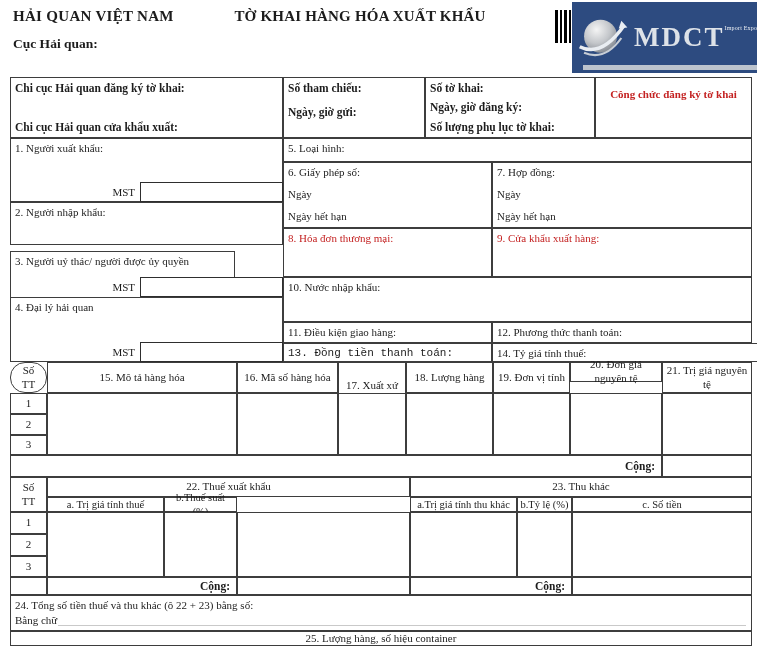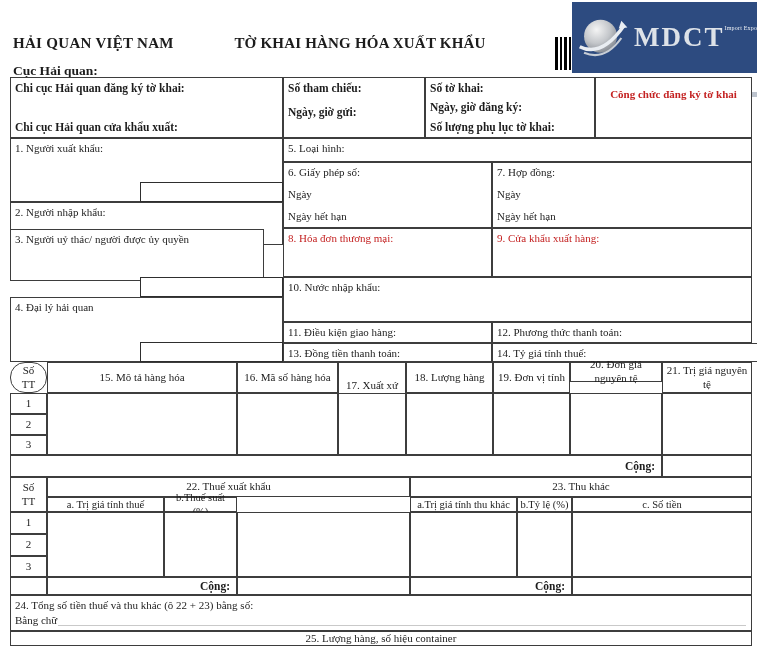--- a/index.html
+++ b/index.html
@@ -1,18 +1,18 @@
 <!DOCTYPE html>
 <html style="--accent-red: #c42222; --logo-bg: #2d4b80;"><head>
 <meta charset="utf-8">
 <style>
   html,body{margin:0;padding:0;background:#fff;}
   #page{position:relative;width:757px;height:646px;background:#fff;
         font-family:"Liberation Serif","DejaVu Serif",serif;color:#1c1c1c;overflow:hidden;}
-  .abs{position:absolute;box-sizing:border-box;margin-top:27px;}
+  .abs{position:absolute;box-sizing:border-box;}
   .cell{position:absolute;box-sizing:border-box;border:1px solid #3d3d3d;background:#fff;
         font-size:11px;line-height:1.25;padding:3px 4px;}
   .bold{font-weight:bold;}
   .red{color:var(--accent-red,#c42222);}
   .ctr{display:flex;align-items:center;justify-content:center;text-align:center;}
   .vspread{display:flex;flex-direction:column;justify-content:space-between;}
   .rt{text-align:right;}
   .hdr-org{font-size:15px;font-weight:bold;letter-spacing:.3px;}
   .hdr-sub{font-size:13.5px;font-weight:bold;}
   .form-title{font-size:15px;font-weight:bold;text-align:center;letter-spacing:.2px;}
@@ -79,21 +79,21 @@
     <div>Số lượng phụ lục tờ khai:</div>
   </div>
   <div class="cell red bold" style="left:595px;top:77px;width:157px;height:61px;font-size:11px;text-align:center;padding-top:10px;">Công chức đăng ký tờ khai</div>
 
   <div class="cell" style="left:10px;top:138px;width:273px;height:64px;">1. Người xuất khẩu:</div>
   <div class="abs rt" style="left:90px;top:186px;width:45px;font-size:11px;">MST</div>
   <div class="mstbox" style="left:140px;top:182px;width:143px;height:20px;"></div>
 
   <div class="cell" style="left:10px;top:202px;width:273px;height:43px;">2. Người nhập khẩu:</div>
 
-  <div class="cell" style="left:10px;top:229px;width:254px;height:52px;">3. Người uỷ thác/ người được ủy quyền</div>
+  <div class="cell" style="left:10px;top:251px;width:225px;height:52px;">3. Người uỷ thác/ người được ủy quyền</div>
   <div class="abs rt" style="left:90px;top:281px;width:45px;font-size:11px;">MST</div>
   <div class="mstbox" style="left:140px;top:277px;width:143px;height:20px;"></div>
 
   <div class="cell" style="left:10px;top:297px;width:273px;height:65px;">4. Đại lý hải quan</div>
   <div class="abs rt" style="left:90px;top:346px;width:45px;font-size:11px;">MST</div>
   <div class="mstbox" style="left:140px;top:342px;width:143px;height:20px;"></div>
 
   <div class="cell" style="left:283px;top:138px;width:469px;height:24px;">5. Loại hình:</div>
 
   <div class="cell vspread" style="left:283px;top:162px;width:209px;height:66px;">
@@ -107,21 +107,21 @@
     <div>Ngày hết hạn</div>
   </div>
 
   <div class="cell red" style="left:283px;top:228px;width:209px;height:49px;">8. Hóa đơn thương mại:</div>
   <div class="cell red" style="left:492px;top:228px;width:260px;height:49px;">9. Cửa khẩu xuất hàng:</div>
 
   <div class="cell" style="left:283px;top:277px;width:469px;height:45px;">10. Nước nhập khẩu:</div>
 
   <div class="cell" style="left:283px;top:322px;width:209px;height:21px;">11. Điều kiện giao hàng:</div>
   <div class="cell" style="left:492px;top:322px;width:260px;height:21px;">12. Phương thức thanh toán:</div>
-  <div class="cell" style="left:283px;top:343px;width:209px;height:19px;">13. Đồng tiền thanh toán:</div>
+  <div class="cell" style="left:283px;top:343px;width:209px;height:19px;font-family:Liberation Mono, monospace;">13. Đồng tiền thanh toán:</div>
   <div class="cell" style="left:492px;top:343px;width:288px;height:19px;">14. Tỷ giá tính thuế:</div>
 
   <div class="cell ctr" style="left:10px;top:362px;width:37px;height:31px;border-radius:15px;">Số TT</div>
   <div class="cell ctr" style="left:47px;top:362px;width:190px;height:31px;">15. Mô tả hàng hóa</div>
   <div class="cell ctr" style="left:237px;top:362px;width:101px;height:31px;">16. Mã số hàng hóa</div>
   <div class="cell ctr" style="left:338px;top:362px;width:68px;height:48px;">17. Xuất xứ</div>
   <div class="cell ctr" style="left:406px;top:362px;width:87px;height:31px;">18. Lượng hàng</div>
   <div class="cell ctr" style="left:493px;top:362px;width:77px;height:31px;">19. Đơn vị tính</div>
   <div class="cell ctr" style="left:570px;top:362px;width:92px;height:20px;padding:1px 3px;">20. Đơn giá nguyên tệ</div>
   <div class="cell ctr" style="left:662px;top:362px;width:90px;height:31px;padding:1px 3px;">21. Trị giá nguyên tệ</div>

